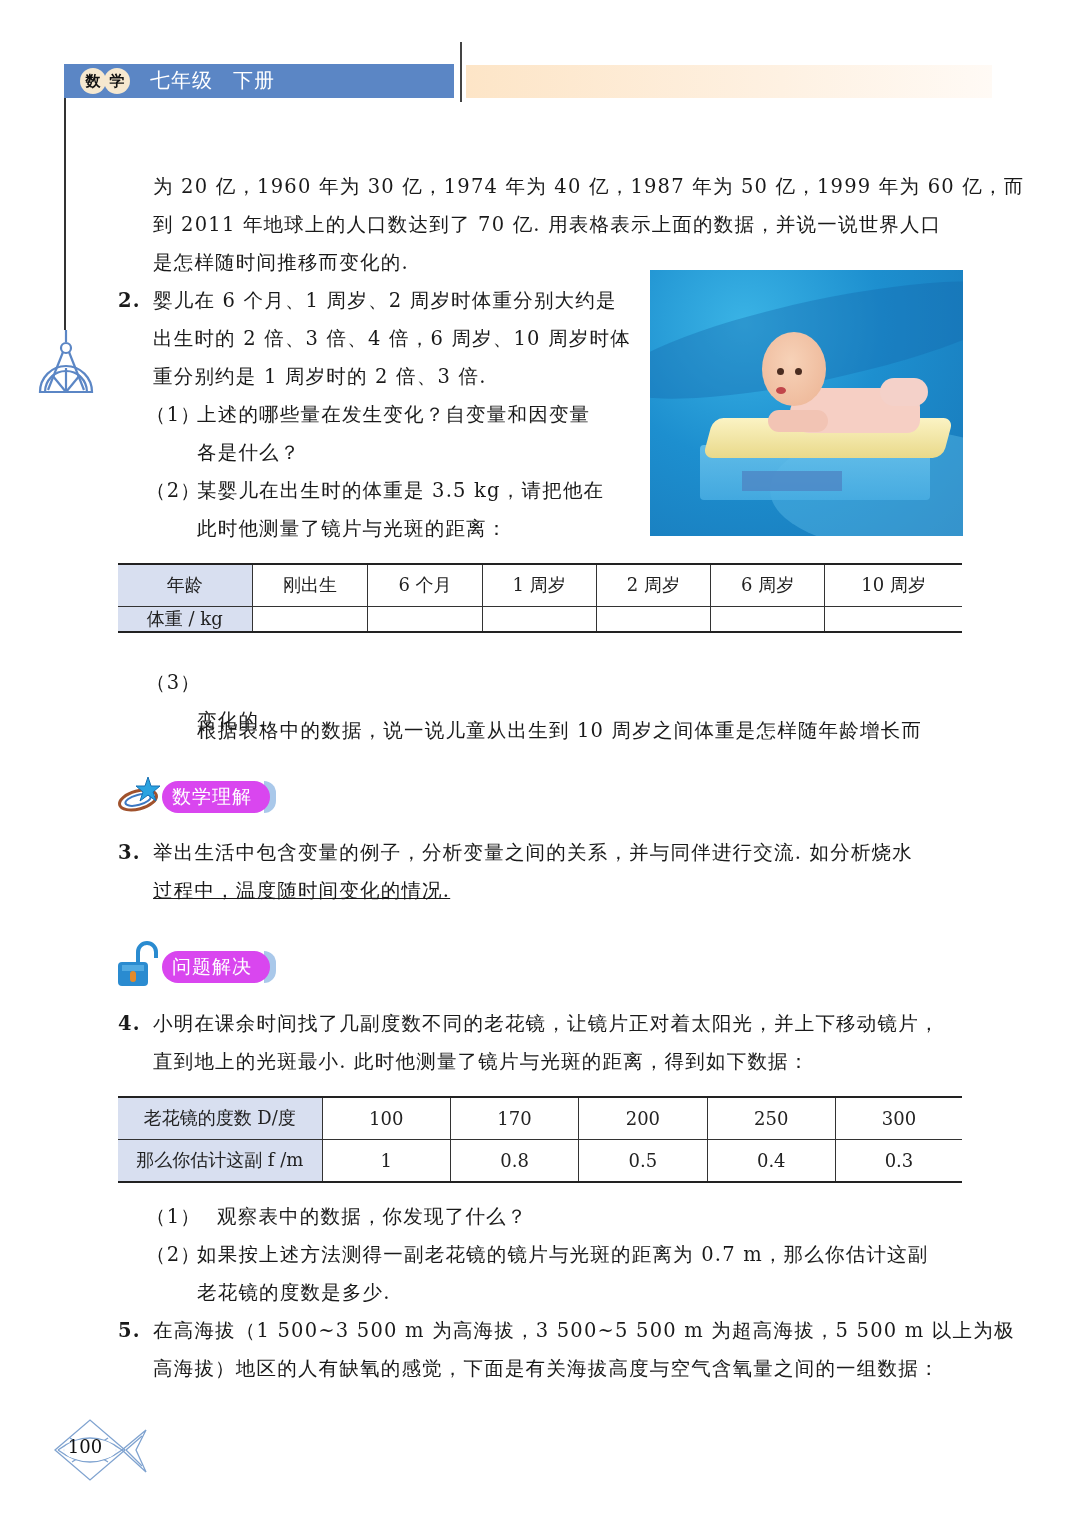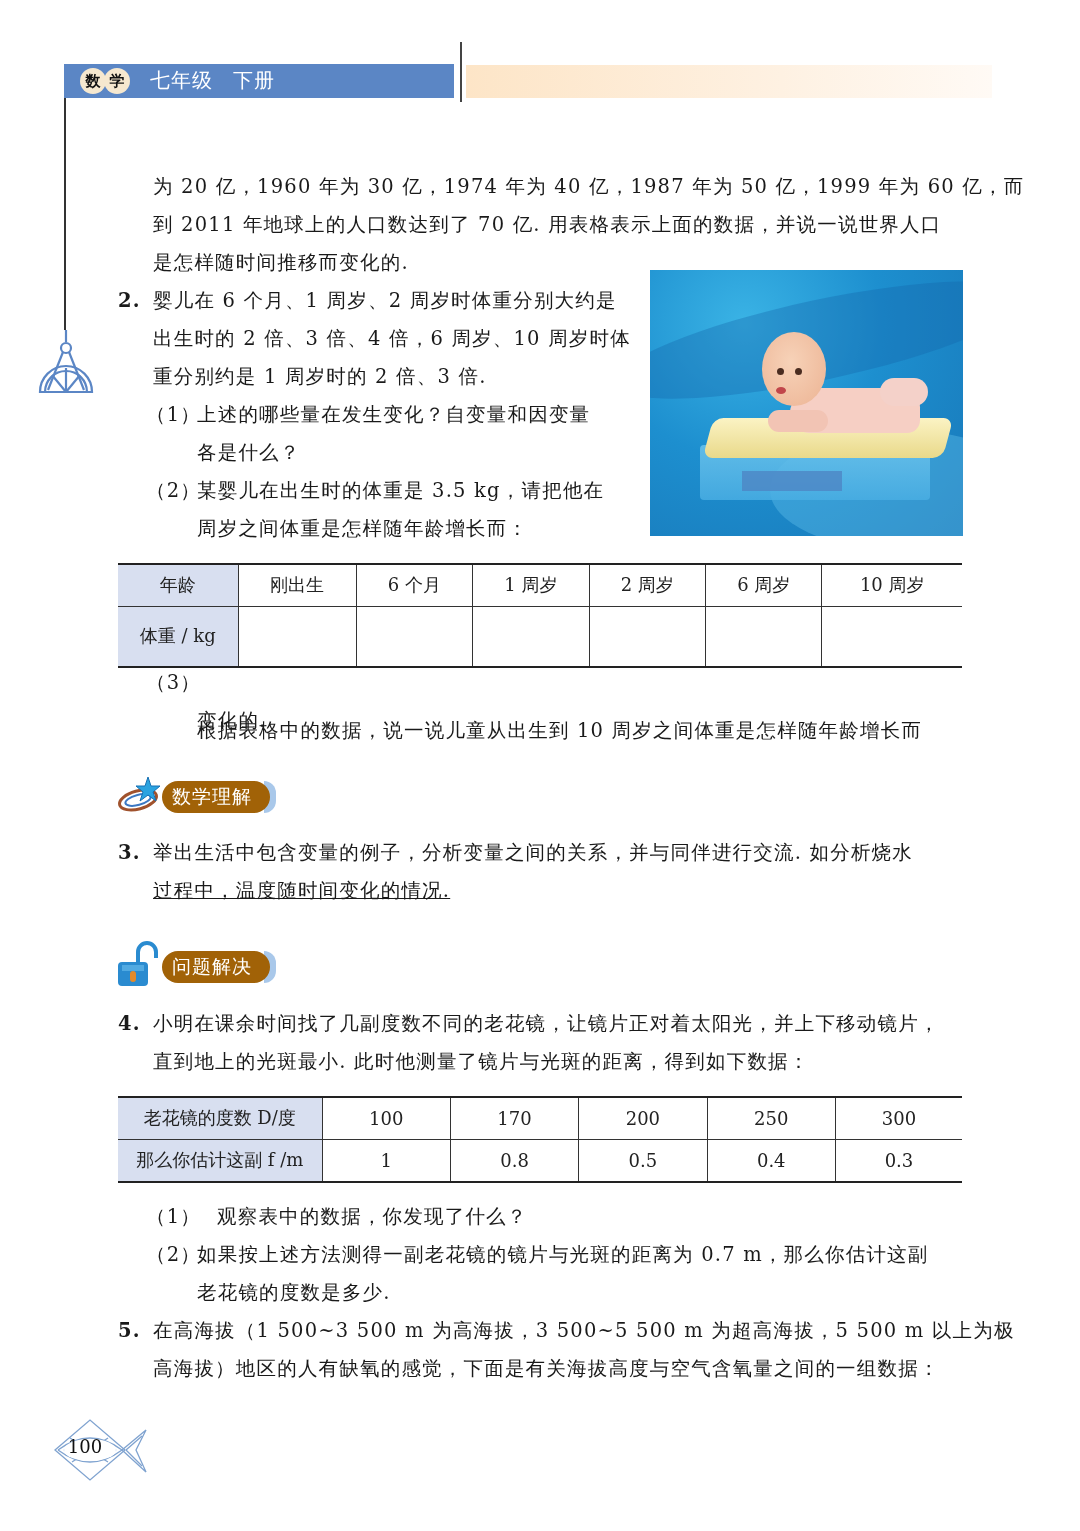--- a/index.html
+++ b/index.html
@@ -42,21 +42,21 @@
     table { position: absolute; border-collapse: collapse; font-family: "DejaVu Serif", serif; font-size: 18px; color: #222; }
     table td { text-align: center; border-left: 1px solid #333; border-right: 1px solid #333; }
     table td:first-child { border-left: none; }
     table td:last-child { border-right: none; }
     table tr.r1 td { border-top: 2.5px solid #222; border-bottom: 1.5px solid #333; }
     table tr.r2 td { border-bottom: 2.5px solid #222; }
     table td.head { background: #d8dff0; }
 
     
     .badge { position: absolute; height: 32px; display: flex; align-items: center; }
-    .badge .pill { position: relative; height: 32px; padding: 0 18px 0 10px; border-radius: 16px; background: #a16207; color: #fff; font-family: "DejaVu Sans", sans-serif; font-size: 19px; display: flex; align-items: center; letter-spacing: 1px; }
+    .badge .pill { position: relative; height: 32px; padding: 0 18px 0 10px; border-radius: 16px; background: #d946ef; color: #fff; font-family: "DejaVu Sans", sans-serif; font-size: 19px; display: flex; align-items: center; letter-spacing: 1px; }
 
     
     .pageno { position: absolute; left: 50px; top: 1418px; width: 100px; height: 64px; }
     .pageno-label { position: absolute; left: 60px; top: 1436px; width: 50px; text-align: center; font-family: "DejaVu Serif", serif; font-size: 18px; color: #111; }
   </style>
 </head>
 <body>
 
 <div class="hdr-bar"></div>
 <div class="hdr-logo">
@@ -90,49 +90,49 @@
 
 <div class="p num" style="left:118px; top:282px;">2.</div>
 <div class="p" style="left:153px; top:282px;">婴儿在 6 个月、1 周岁、2 周岁时体重分别大约是</div>
 <div class="p" style="left:153px; top:320px;">出生时的 2 倍、3 倍、4 倍，6 周岁、10 周岁时体</div>
 <div class="p" style="left:153px; top:358px;">重分别约是 1 周岁时的 2 倍、3 倍.</div>
 <div class="p" style="left:146px; top:396px;">（1）</div>
 <div class="p" style="left:197px; top:396px;">上述的哪些量在发生变化？自变量和因变量</div>
 <div class="p" style="left:197px; top:434px;">各是什么？</div>
 <div class="p" style="left:146px; top:472px;">（2）</div>
 <div class="p" style="left:197px; top:472px;">某婴儿在出生时的体重是 3.5 kg，请把他在</div>
-<div class="p" style="left:197px; top:510px;">周岁之间体重是怎样随年龄增长而：</div>
+<div class="p" style="left:197px; top:510px;">此时他测量了镜片与光斑的距离：</div>
 
 <div class="photo" title="baby lying on a weighing scale">
   <div class="fold1"></div>
   <div class="fold2"></div>
   <div class="scale"></div>
   <div class="scale-display"></div>
   <div class="pillow"></div>
   <div class="baby-body"></div>
   <div class="baby-leg"></div>
   <div class="baby-arm"></div>
   <div class="baby-head"></div>
   <div class="eye" style="left:127px; top:98px;"></div>
   <div class="eye" style="left:145px; top:98px;"></div>
   <div class="mouth"></div>
 </div>
 
 <table style="left:118px; top:563px; width:844px;">
   <tbody>
       <tr class="r1" style="height:42px;">
-    <td class="head" style="width:120px;font-family:Liberation Mono, monospace;">年龄</td>
+    <td class="head" style="width:134px;font-family:Liberation Mono, monospace;">年龄</td>
     <td>刚出生</td>
     <td>6 个月</td>
     <td>1 周岁</td>
     <td>2 周岁</td>
     <td>6 周岁</td>
     <td>10 周岁</td>
   </tr>
-  <tr class="r2" style="height:61px;">
+  <tr class="r2" style="height:26px;">
     <td class="head">体重 / kg</td>
     <td></td>
     <td></td>
     <td></td>
     <td></td>
     <td></td>
     <td></td>
   </tr>
 </tbody>
   </table>

